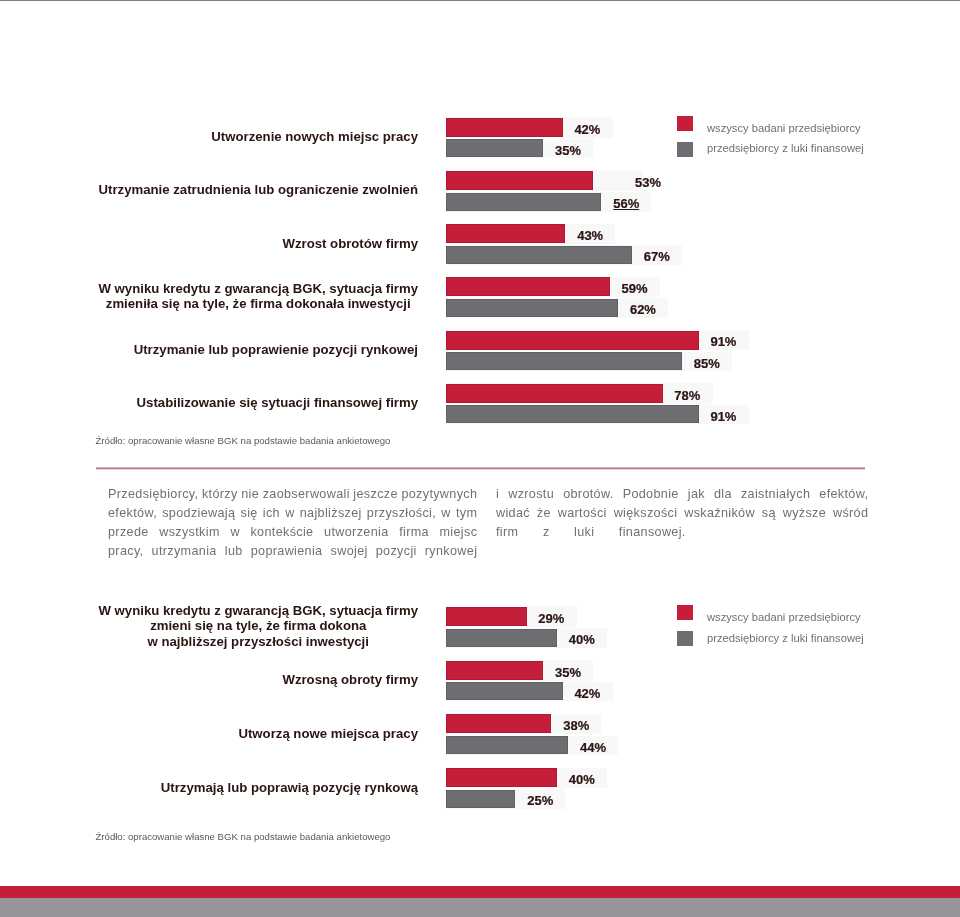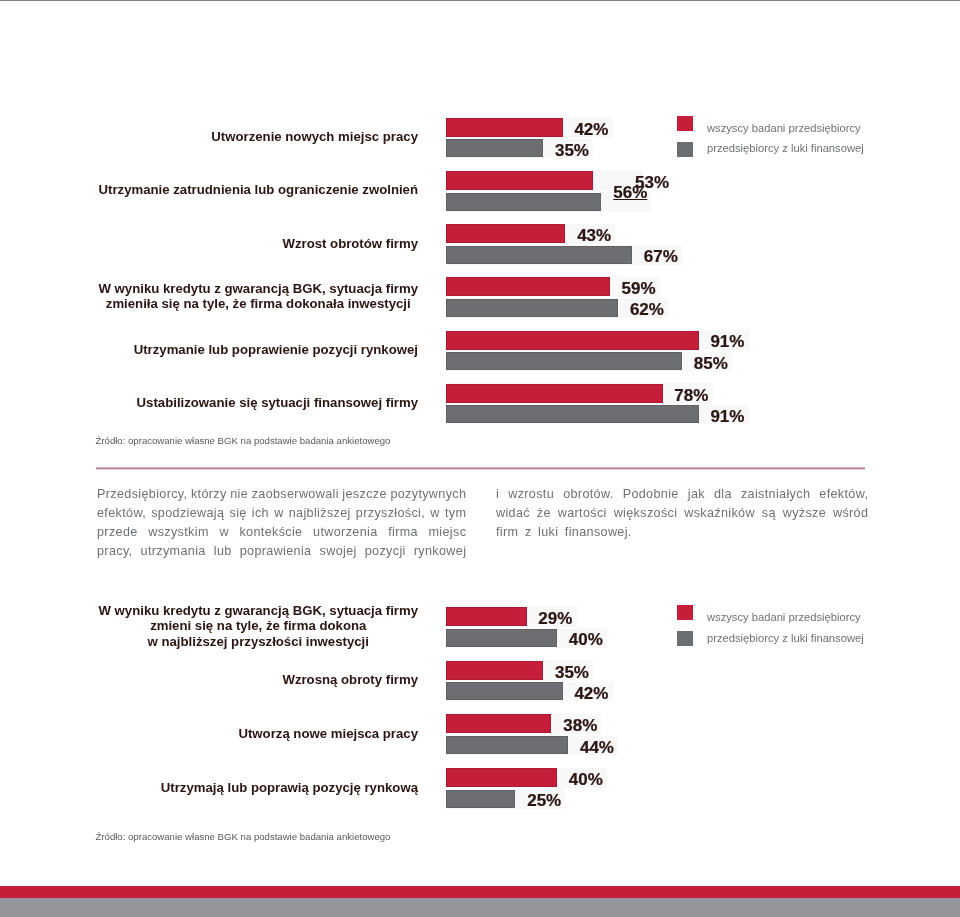--- a/index.html
+++ b/index.html
@@ -15,42 +15,42 @@
 
   
   .chart{position:absolute;left:0;}
   .row{position:absolute;left:0;width:960px;}
   .cat-label{position:absolute;right:542px;font-size:13.2px;font-weight:bold;
              color:#2b1512;text-align:center;line-height:15.2px;white-space:pre-line;}
   .track{position:absolute;background:#f8f8f9;}
   .bar{position:absolute;box-shadow:inset 0 0 0 0.5px rgba(0,0,0,0.22);}
   .bar.red{background:#c41e3a;}
   .bar.grey{background:#6d6e71;}
-  .val{position:absolute;font-size:17px;line-height:13px;font-weight:bold;color:#2b1512;white-space:nowrap;
+  .val{position:absolute;font-size:13px;line-height:13px;font-weight:bold;color:#2b1512;white-space:nowrap;
        -webkit-text-stroke:0.22px #2b1512;}
 
   
   .legend{position:absolute;}
   .lg-sw{position:absolute;width:15.6px;height:15.3px;}
   .lg-sw.red{background:#c41e3a;}
   .lg-sw.grey{background:#6d6e71;}
   .lg-tx{position:absolute;font-size:11.2px;color:#6f7072;white-space:nowrap;line-height:13px;}
 
   
   .source{position:absolute;left:95.5px;font-size:9.6px;color:#58595b;white-space:nowrap;}
 
   
   .rule{position:absolute;left:96px;width:769px;height:3px;
         background:linear-gradient(to bottom,#f0e0e6 0%,#b27f93 35%,#b27f93 60%,#e3c6d0 80%,#fbf5f7 100%);}
 
   
   .para{position:absolute;font-size:12.6px;color:#6f7072;line-height:19px;letter-spacing:0.35px;}
   .pline{display:flex;justify-content:space-between;height:19px;}
   .pline span:last-child{margin-right:-0.35px;}
-  .pline.last{justify-content:flex-start;}
+  .pline.last{justify-content:flex-start;gap:18px;}
   .pline.last span{margin-right:6.5px;}
 
   .top-edge{position:absolute;left:0;top:0;width:960px;height:1.4px;background:#7f8184;}
 
   
   .foot-red{position:absolute;left:0;top:886px;width:960px;height:12px;background:#c41e3a;}
   .foot-grey{position:absolute;left:0;top:898px;width:960px;height:19px;background:#96959b;}
   .pageno{position:absolute;left:95px;top:953px;font-size:15px;color:#ffffff;line-height:15px;}
 </style>
 </head>
@@ -71,21 +71,21 @@
         <div class="bar grey" style="left: 446px; top: 139.4px; width: 97.16px; height: 18px;"></div>
         <div class="val" style="left: 554.96px; top: 143.8px;">35%</div>
       </div>
       <div class="row" style="top: 0px;">
         <div class="cat-label" style="top: 182.3px;">Utrzymanie zatrudnienia lub ograniczenie zwolnień</div>
         <div class="track" style="left: 446px; top: 170.3px; width: 197.128px; height: 20.6px;"></div>
         <div class="bar red" style="left: 446px; top: 170.9px; width: 147.128px; height: 19px;"></div>
         <div class="val" style="left: 635px; top: 175.8px;">53%</div>
         <div class="track" style="left: 446px; top: 192px; width: 205.456px; height: 19.6px;"></div>
         <div class="bar grey" style="left: 446px; top: 192.6px; width: 155.456px; height: 18px;"></div>
-        <div class="val" style="left: 613.256px; top: 186px; text-decoration: underline;">56%</div>
+        <div class="val" style="left: 613.256px; top: 197px; text-decoration: underline;">56%</div>
       </div>
       <div class="row" style="top: 0px;">
         <div class="cat-label" style="top: 235.5px;">Wzrost obrotów firmy</div>
         <div class="track" style="left: 446px; top: 223.5px; width: 169.368px; height: 20.6px;"></div>
         <div class="bar red" style="left: 446px; top: 224.1px; width: 119.368px; height: 19px;"></div>
         <div class="val" style="left: 577.168px; top: 229px;">43%</div>
         <div class="track" style="left: 446px; top: 245.2px; width: 235.992px; height: 19.6px;"></div>
         <div class="bar grey" style="left: 446px; top: 245.8px; width: 185.992px; height: 18px;"></div>
         <div class="val" style="left: 643.792px; top: 250.2px;">67%</div>
       </div>
@@ -122,21 +122,21 @@
         <div class="lg-tx" style="left: 707px; top: 121.5px;">wszyscy badani przedsiębiorcy</div>
         <div class="lg-sw grey" style="left: 677px; top: 141.95px;"></div>
         <div class="lg-tx" style="left: 707px; top: 142.1px;">przedsiębiorcy z luki finansowej</div>
       </div>
     </div>
 
   <div class="source" id="src1" style="top: 435px;">Źródło: opracowanie własne BGK na podstawie badania ankietowego</div>
 
   <div class="rule" style="top:467px"></div>
 
-  <div class="para" id="para-left" style="left:97px;top:485px;width:369px">
+  <div class="para" id="para-left" style="left:108px;top:485px;width:369px">
       <div class="pline">
         <span>Przedsiębiorcy,</span>
         <span>którzy</span>
         <span>nie</span>
         <span>zaobserwowali</span>
         <span>jeszcze</span>
         <span>pozytywnych</span>
       </div>
       <div class="pline">
         <span>efektów,</span>

